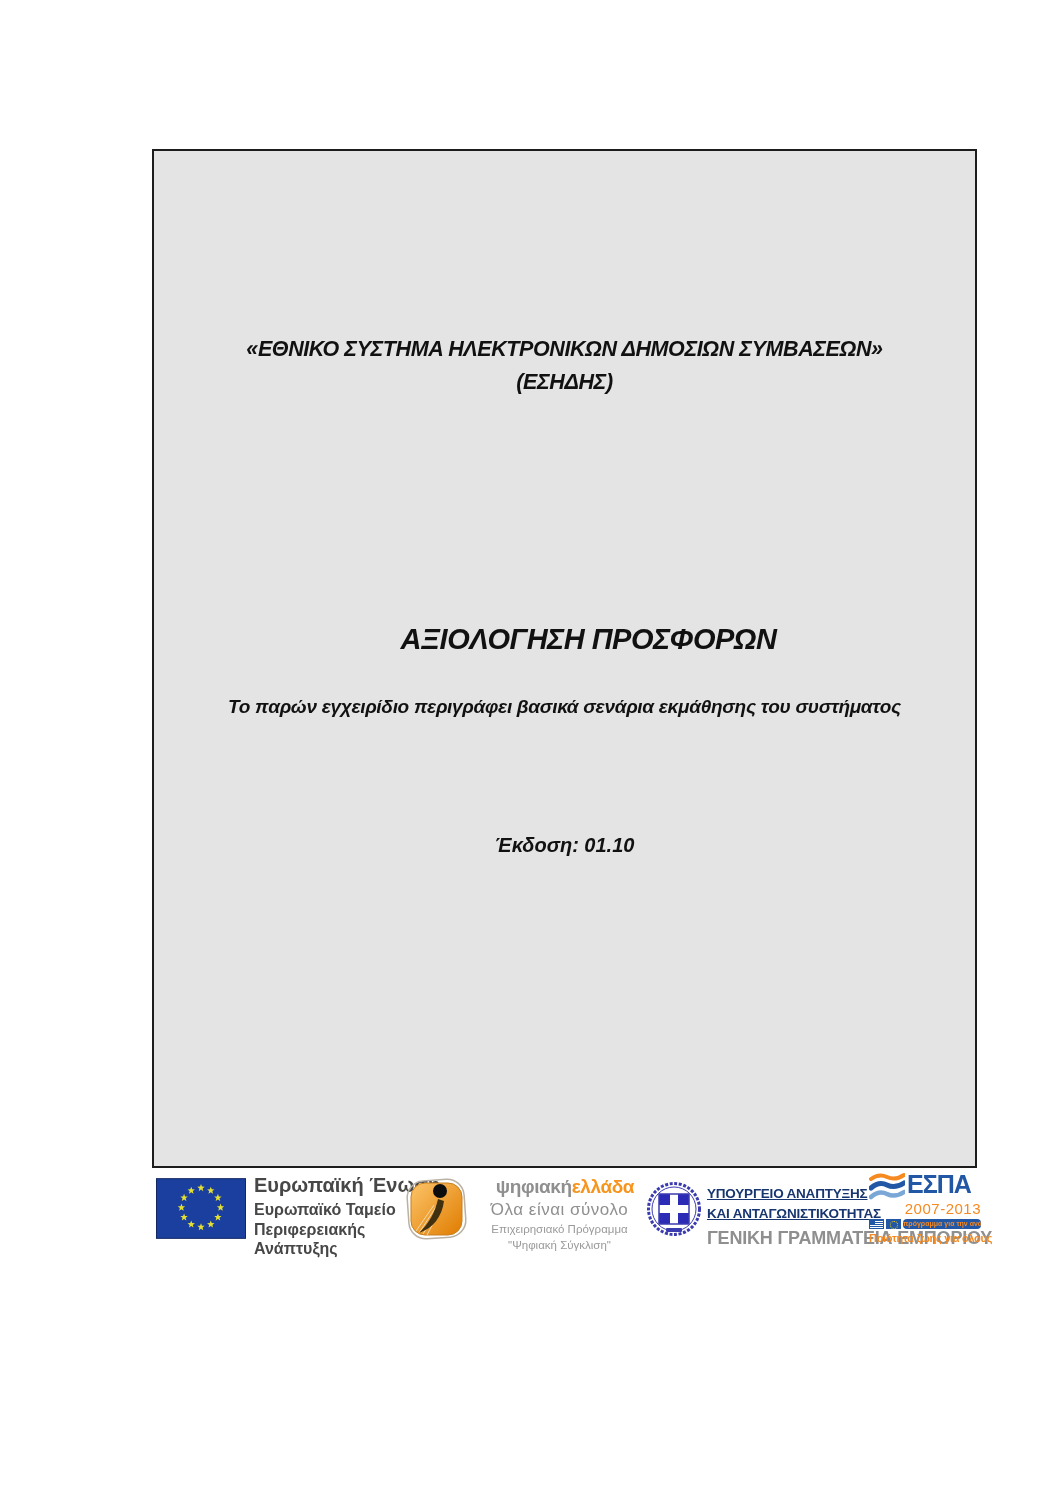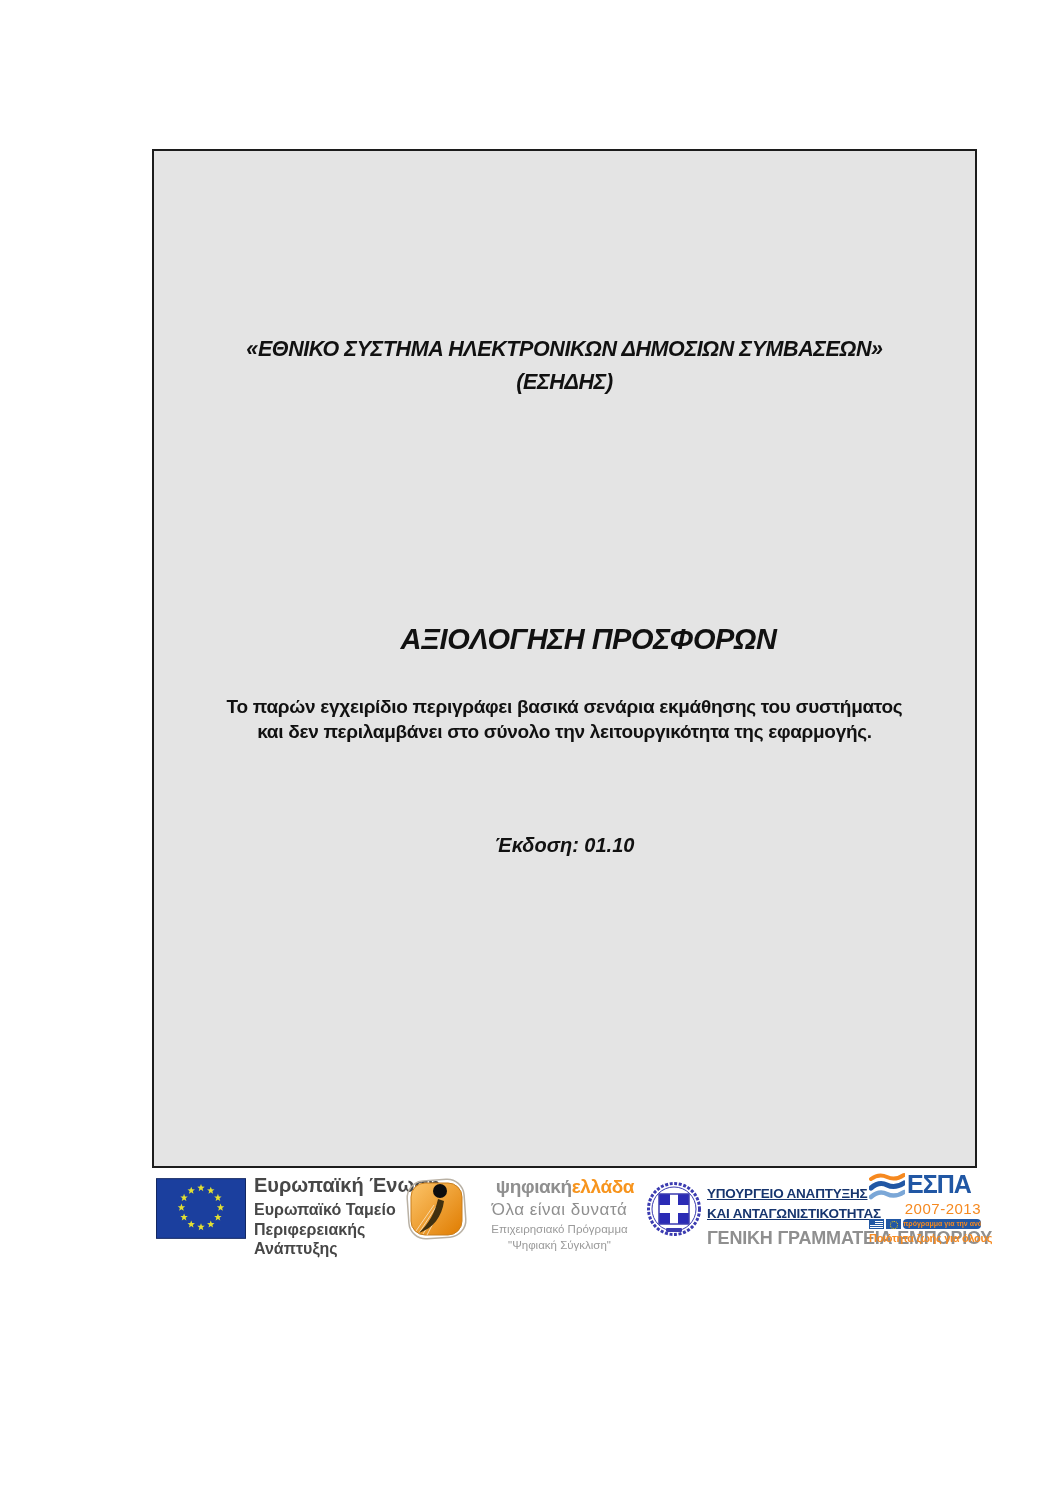--- a/index.html
+++ b/index.html
@@ -14,21 +14,21 @@
   body{font-family:"Liberation Sans","DejaVu Sans",sans-serif;color:var(--text_dark);}
   .page{position:relative;width:1059px;height:1496px;background:#ffffff;overflow:hidden;}
 
   .cover-box{
     position:absolute;left:152px;top:149px;width:825px;height:1019px;
     background:var(--box_fill);border:2px solid var(--box_border);
   }
   .centered{position:absolute;left:0;right:0;text-align:center;}
   .system-title{top:182px;font-size:21.5px;font-weight:bold;font-style:italic;line-height:1.55;letter-spacing:-0.4px;}
   .document-title{top:472px;font-size:29px;font-weight:bold;font-style:italic;letter-spacing:-0.5px;padding-left:48px;}
-  .description{top:543px;font-size:19px;font-weight:bold;line-height:1.32;letter-spacing:-0.3px;}
+  .description{top:543px;font-size:19px;font-weight:bold;line-height:1.32;letter-spacing:-0.3px;font-style:italic;}
   .version{top:683px;font-size:20px;font-weight:bold;font-style:italic;}
 
   .footer{position:absolute;left:0;top:0;width:1059px;height:1496px;pointer-events:none;}
   .logo-group{position:absolute;}
 
   
   .eu-flag{left:156px;top:1178px;}
   .eu-text{left:254px;top:1174px;color:var(--footer_gray);}
   .eu-text .t1{font-size:20px;font-weight:bold;margin-bottom:3px;}
   .eu-text .t2{font-size:16px;font-weight:bold;line-height:1.22;}
@@ -71,21 +71,20 @@
   <div class="cover-box">
     <div class="centered system-title">
       <div>«ΕΘΝΙΚΟ ΣΥΣΤΗΜΑ ΗΛΕΚΤΡΟΝΙΚΩΝ ΔΗΜΟΣΙΩΝ ΣΥΜΒΑΣΕΩΝ»</div>
       <div>(ΕΣΗΔΗΣ)</div>
     </div>
 
     <div class="centered document-title">ΑΞΙΟΛΟΓΗΣΗ ΠΡΟΣΦΟΡΩΝ</div>
 
     <div class="centered description">
       <div>Το παρών εγχειρίδιο περιγράφει βασικά σενάρια εκμάθησης του συστήματος</div>
-      <div>και δεν περιλαμβάνει στο σύνολο την λειτουργικότητα της εφαρμογής.</div>
     </div>
 
     <div class="centered version">Έκδοση: 01.10</div>
   </div>
 
   <div class="footer">
 
     <div class="logo-group eu-flag">
       <svg width="90" height="61" viewBox="0 0 92 62">
         <rect x="0.5" y="0.5" width="91" height="61" fill="#1b3f9e" stroke="#10255f" stroke-width="1"></rect>
@@ -128,21 +127,21 @@
             <line x1="15" y1="58" x2="32" y2="32"></line>
           <line x1="19" y1="59" x2="34" y2="34"></line>
             <line x1="23" y1="60" x2="35" y2="37"></line>
         </g>
         <path d="M34,24 C31,38 25,48 15,58 C29,53 38,42 40,26 Z" fill="#40300f"></path>
         <circle cx="36" cy="16" r="7" fill="#0d0d0d"></circle>
       </svg>
     </div>
     <div class="logo-group dg-text">
       <div class="dg-brand"><span class="p1">ψηφιακή</span><span class="p2">ελλάδα</span></div>
-      <div class="dg-slogan">Όλα είναι δυνατά</div>
+      <div class="dg-slogan">Όλα είναι σύνολο</div>
       <div class="dg-small">Επιχειρησιακό Πρόγραμμα</div>
       <div class="dg-small">"Ψηφιακή Σύγκλιση"</div>
     </div>
 
     <div class="logo-group min-emblem">
       <svg width="56" height="56" viewBox="0 0 56 56">
         <circle cx="28" cy="28" r="25.5" fill="none" stroke="#3b3bb0" stroke-width="3" stroke-dasharray="3,1.6"></circle>
         <circle cx="28" cy="28" r="22" fill="#ffffff" stroke="#3b3bb0" stroke-width="1"></circle>
         <rect x="13" y="13" width="30" height="30" fill="#2b2bb5"></rect>
         <rect x="24" y="13" width="8" height="30" fill="#ffffff"></rect>

